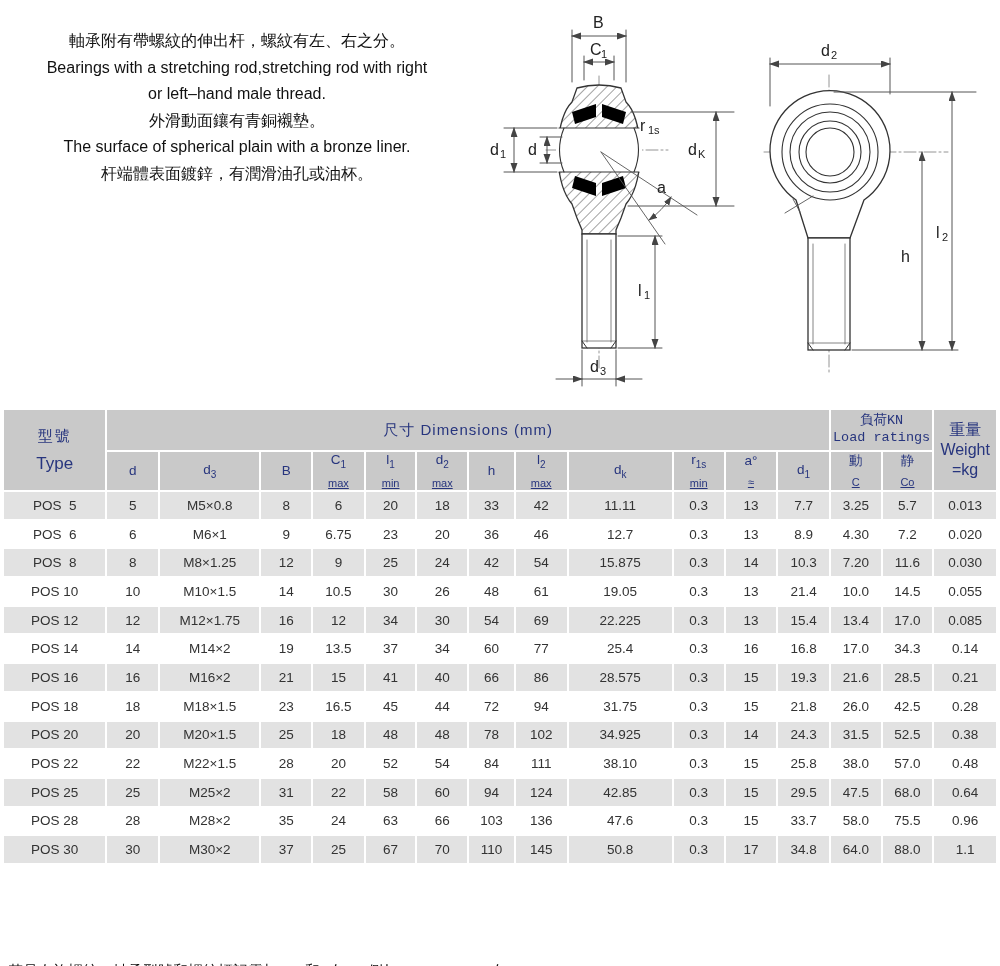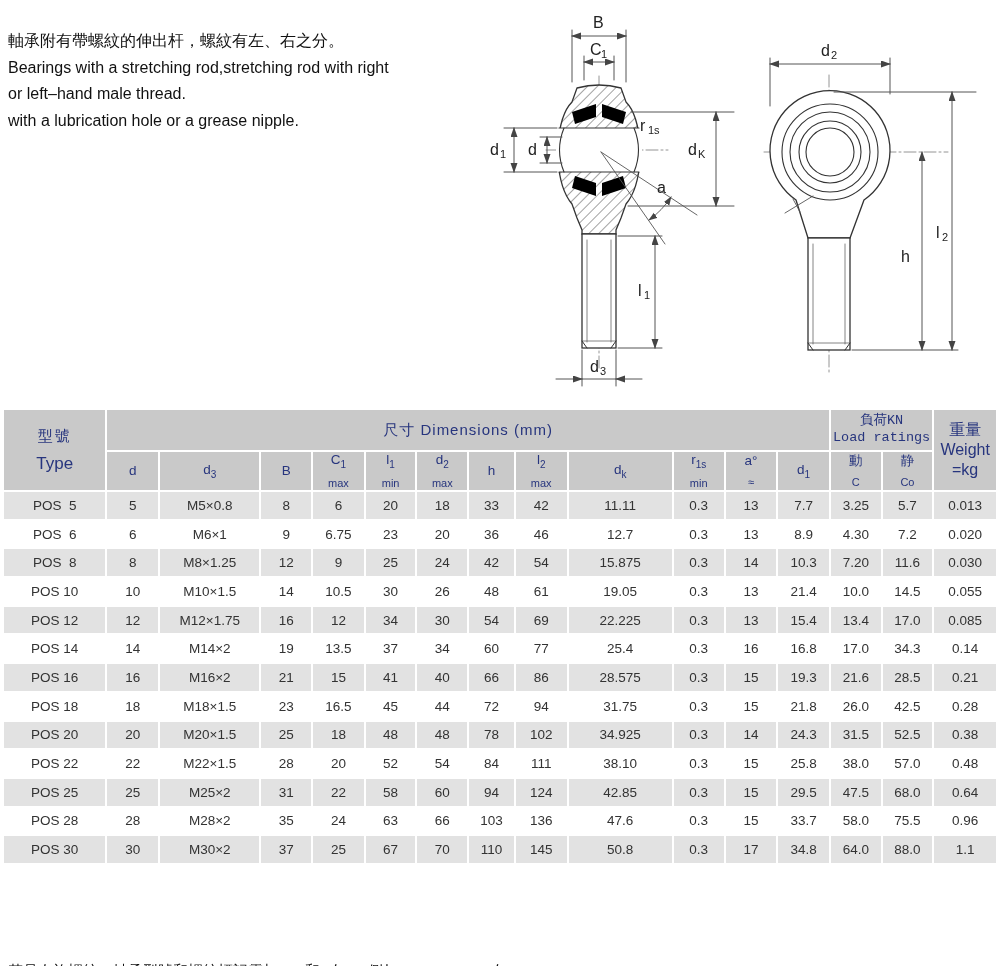--- a/index.html
+++ b/index.html
@@ -1,36 +1,36 @@
 <!DOCTYPE html>
 <html><head>
 <meta charset="utf-8">
 <style>
   html,body{margin:0;padding:0;background:#fff;}
   body{width:1000px;height:966px;font-family:"Liberation Sans",sans-serif;color:#1a1a1a;overflow:hidden;}
   .top{position:relative;height:405px;}
-  .intro{position:absolute;left:8px;top:28px;width:458px;font-size:16px;line-height:26.5px;color:#111;}
+  .intro{position:absolute;left:8px;top:28px;width:458px;font-size:16px;line-height:26.5px;color:#111;text-align:center;}
   .diagram-svg{position:absolute;left:0;top:0;}
   svg text{font-family:"Liberation Sans",sans-serif;fill:#222;}
   .dimlbl{font-size:16px;}
   .dimsub{font-size:11px;}
   
   table.spec{border-collapse:collapse;width:996px;margin:3px auto 0 auto;table-layout:fixed;}
   table.spec th,table.spec td{border:2px solid #fff;text-align:center;vertical-align:middle;padding:0;}
   table.spec thead th{background:#c9c9c9;color:#27357e;font-weight:normal;}
   th.type-h{font-size:16px;}
   th.type-h .tz{display:block;margin-bottom:8px;font-size:15px;letter-spacing:2px;}
   th.type-h .te{display:block;font-size:17px;}
   th.dims-h{font-size:15px;letter-spacing:1px;height:40px;}
   th.load-h{font-size:13.5px;line-height:1.25;font-family:Liberation Mono, monospace;}
   th.weight-h{font-size:16px;line-height:1.25;}
   th.sub-h{height:38px;font-size:13.5px;line-height:1.1;}
   th.sub-h sub{font-size:10px;}
   th.sub-h sub:empty{display:none;}
-  .ch-note{font-size:11px;margin-top:7px;}
+  .ch-note{font-size:11px;margin-top:7px;text-decoration:underline;}
   .ch-note:empty{display:none;}
   tbody td{background:#e2e2e2;height:26.7px;font-size:13.5px;color:#333;white-space:pre-wrap;}
   tbody tr.even td{background:#ffffff;}
   .notes{margin:56px 0 0 8px;font-size:15px;line-height:20px;color:#111;white-space:pre-wrap;}
   .notes div{margin-bottom:2px;}
 </style>
 </head>
 <body>
 
 <div class="top">
@@ -157,21 +157,23 @@
       <line x1="952" y1="92" x2="952" y2="350" stroke="#555" stroke-width="1" marker-start="url(#arr)" marker-end="url(#arr)"></line>
       <text class="dimlbl" x="936" y="238">l</text>
       <text class="dimsub" x="942" y="241">2</text>
     </g>
   </svg>
 
   <div class="intro">
     <div>軸承附有帶螺紋的伸出杆，螺紋有左、右之分。</div>
     <div>Bearings with a stretching rod,stretching rod with right</div>
     <div>or left–hand male thread.</div>
-    <div>with a lubrication hole or a grease nipple.</div>
+    <div>外滑動面鑲有青銅襯墊。</div>
+    <div>The surface of spherical plain with a bronze liner.</div>
+    <div>杆端體表面鍍鋅，有潤滑油孔或油杯。</div>
   </div>
 </div>
 
 <table class="spec">
   <colgroup>
     <col style="width:10.4%">
       <col style="width:5.3%">
       <col style="width:10.2%">
       <col style="width:5.2%">
     <col style="width:5.3%">

